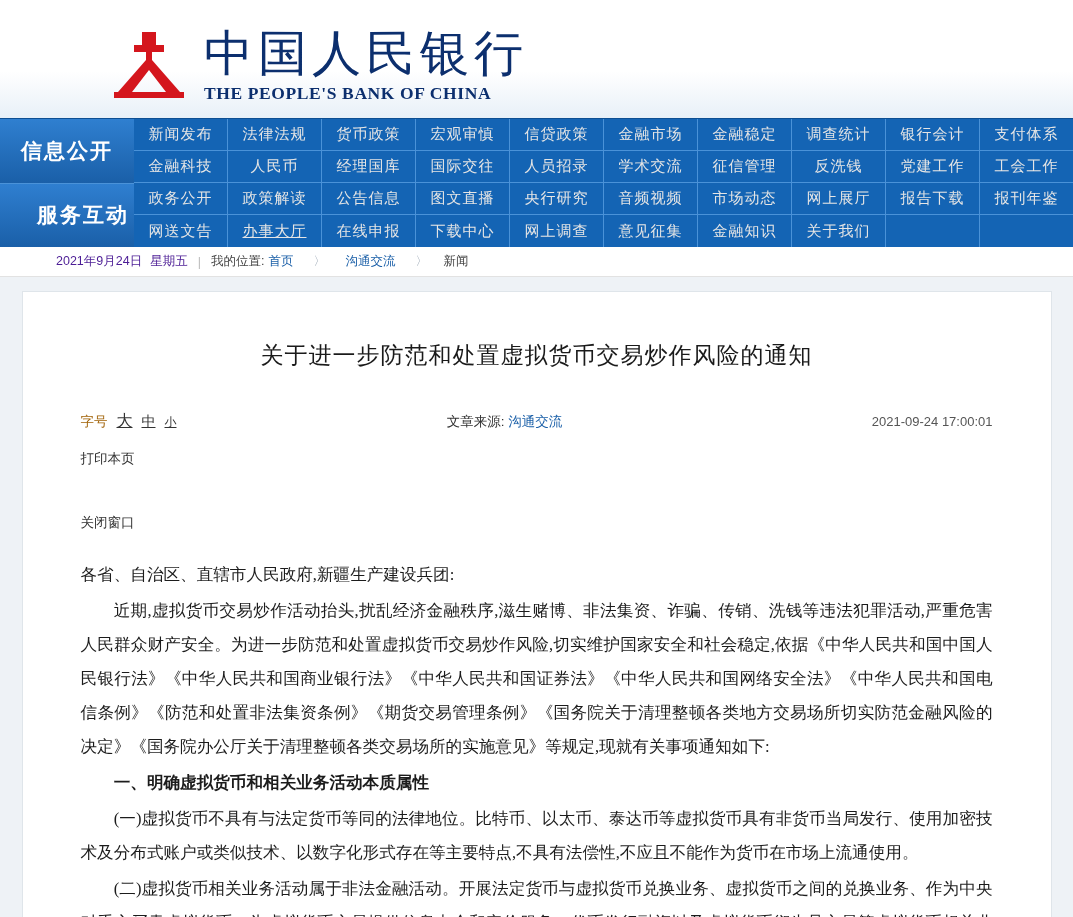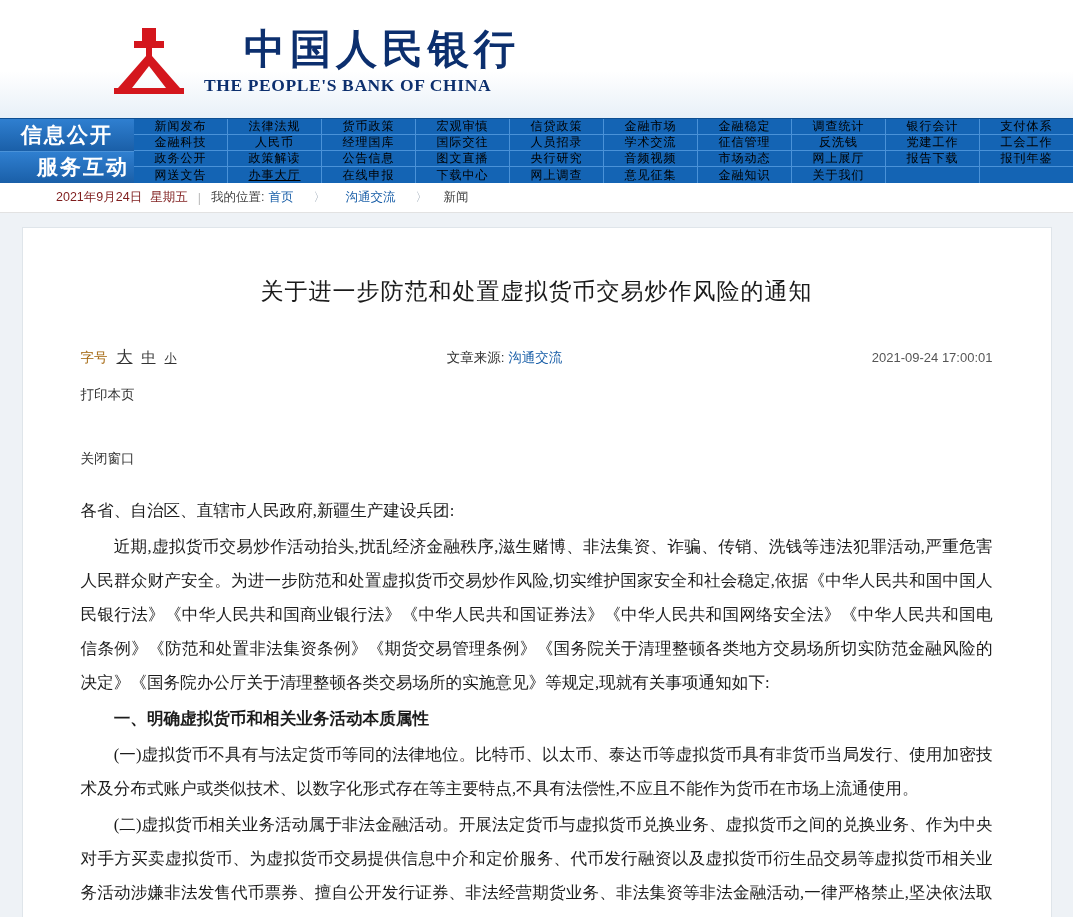--- a/index.html
+++ b/index.html
@@ -19,22 +19,22 @@
   }
   .logo-wrap {
     position: absolute;
     left: 112px; top: 26px;
     display: flex; align-items: center; gap: 18px;
   }
   .logo-mark { width: 74px; height: 70px; }
   .logo-text-block { padding-top: 2px; }
   .logo-cn {
     font-family: "Liberation Serif", "DejaVu Serif", serif;
-    font-size: 41px; font-weight: bold; color: #0c2f6e;
-    letter-spacing: 5px; line-height: 1.05; margin-left: 40px;
+    font-size: 49px; font-weight: normal; color: #0c2f6e;
+    letter-spacing: 5px; line-height: 1.05;
   }
   .logo-en {
     font-family: "Liberation Serif", "DejaVu Serif", serif;
     font-size: 17.5px; font-weight: bold; color: #0c2f6e;
     letter-spacing: 0.6px; margin-top: 4px;
   }
 
   
   .nav {
     background: #1464b4;
@@ -54,46 +54,46 @@
     font-size: 21px; font-weight: bold;
     letter-spacing: 2px;
     background: linear-gradient(to bottom, #2f7fd0, #1a5fa8);
     border-bottom: 1px solid #4a92d8;
   }
   .nav-side-cell:last-child { border-bottom: none; padding-left: 32px; }
   .nav-grid { flex: 1 1 auto; }
   .nav-row { display: flex; }
   .nav-cell {
     flex: 1 1 0;
-    height: 16px;
+    height: 32px;
     display: flex; align-items: center; justify-content: center;
-    color: #000000;
-    font-family: "Liberation Serif", "DejaVu Serif", serif;
-    font-size: 12px;
+    color: #e5e5e5;
+    font-family: "Liberation Serif", "DejaVu Serif", serif;
+    font-size: 15px;
     letter-spacing: 1px;
     border-right: 1px solid #4a92d8;
     border-bottom: 1px solid #4a92d8;
     white-space: nowrap;
     cursor: pointer;
   }
   .nav-row:last-child .nav-cell { border-bottom: none; }
   .nav-cell:last-child { border-right: none; }
   .nav-cell.active { text-decoration: underline; }
 
   
   .crumb-bar {
     height: 30px;
     background: #ffffff;
     display: flex; align-items: center;
     padding-left: 56px;
     font-size: 12.5px;
     color: #444444;
     border-bottom: 1px solid #e2e2e2;
   }
-  .crumb-date { color: #7f1d1d; }
+  .crumb-date { color: #4c1d95; }
   .crumb-sep-pipe { margin: 0 10px; color: #bbbbbb; }
   .crumb-label { color: #444444; }
   .crumb-link { color: #1a5fa8; cursor: pointer; margin: 4px 4px; }
   .crumb-arrow {
     display: inline-block;
     margin: 0 16px;
     color: #9aa7b4;
     font-size: 12px;
   }
 

